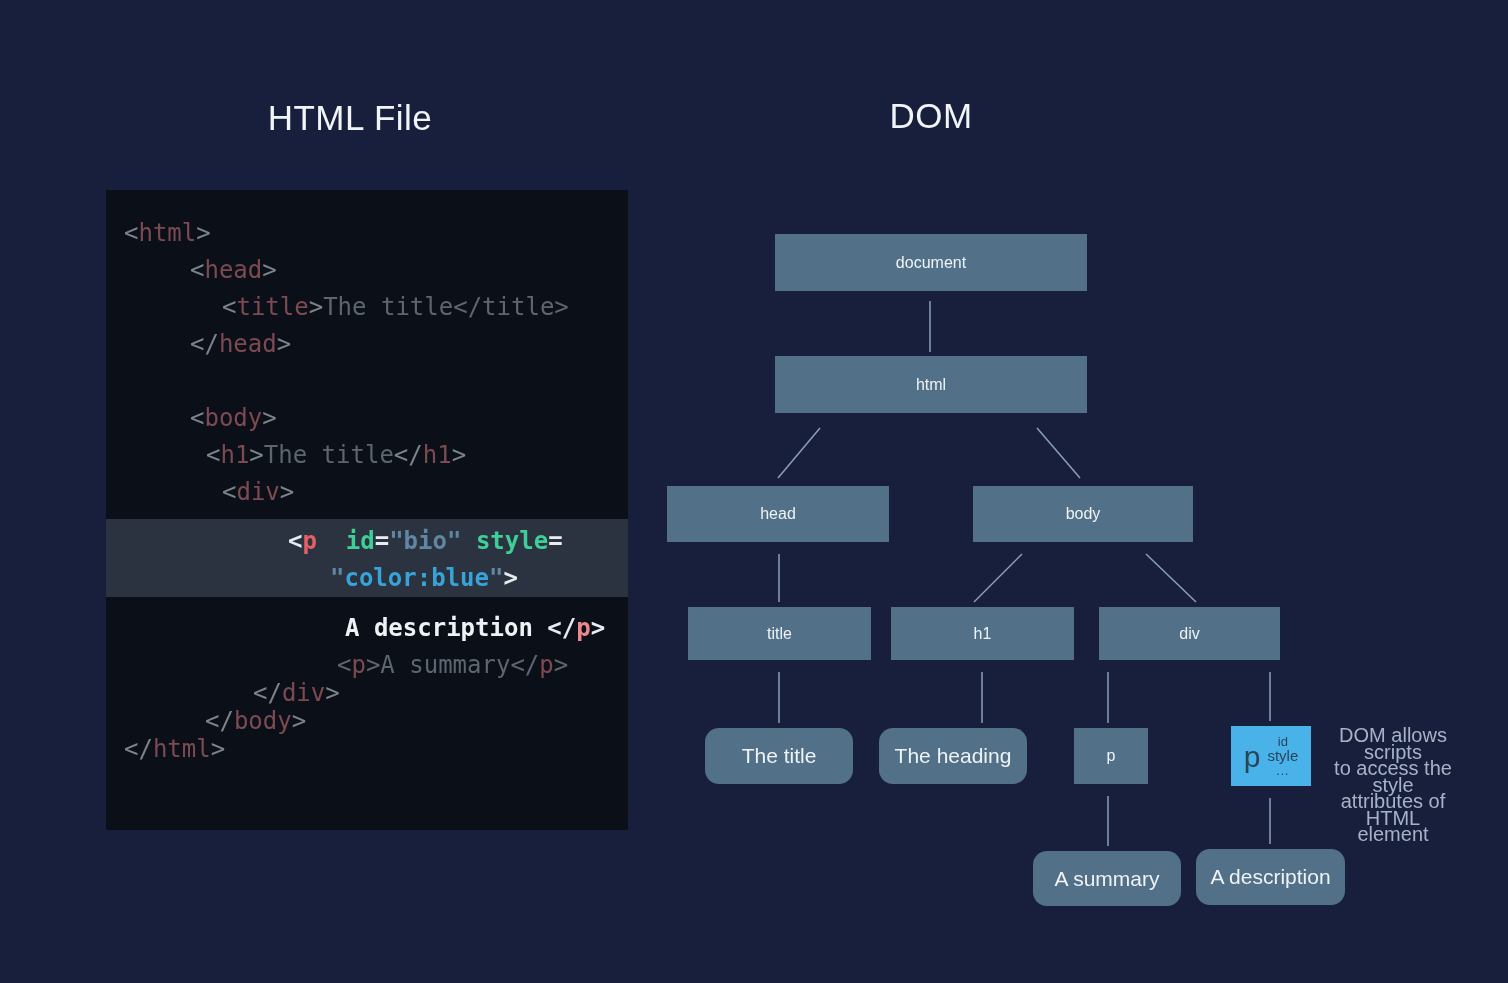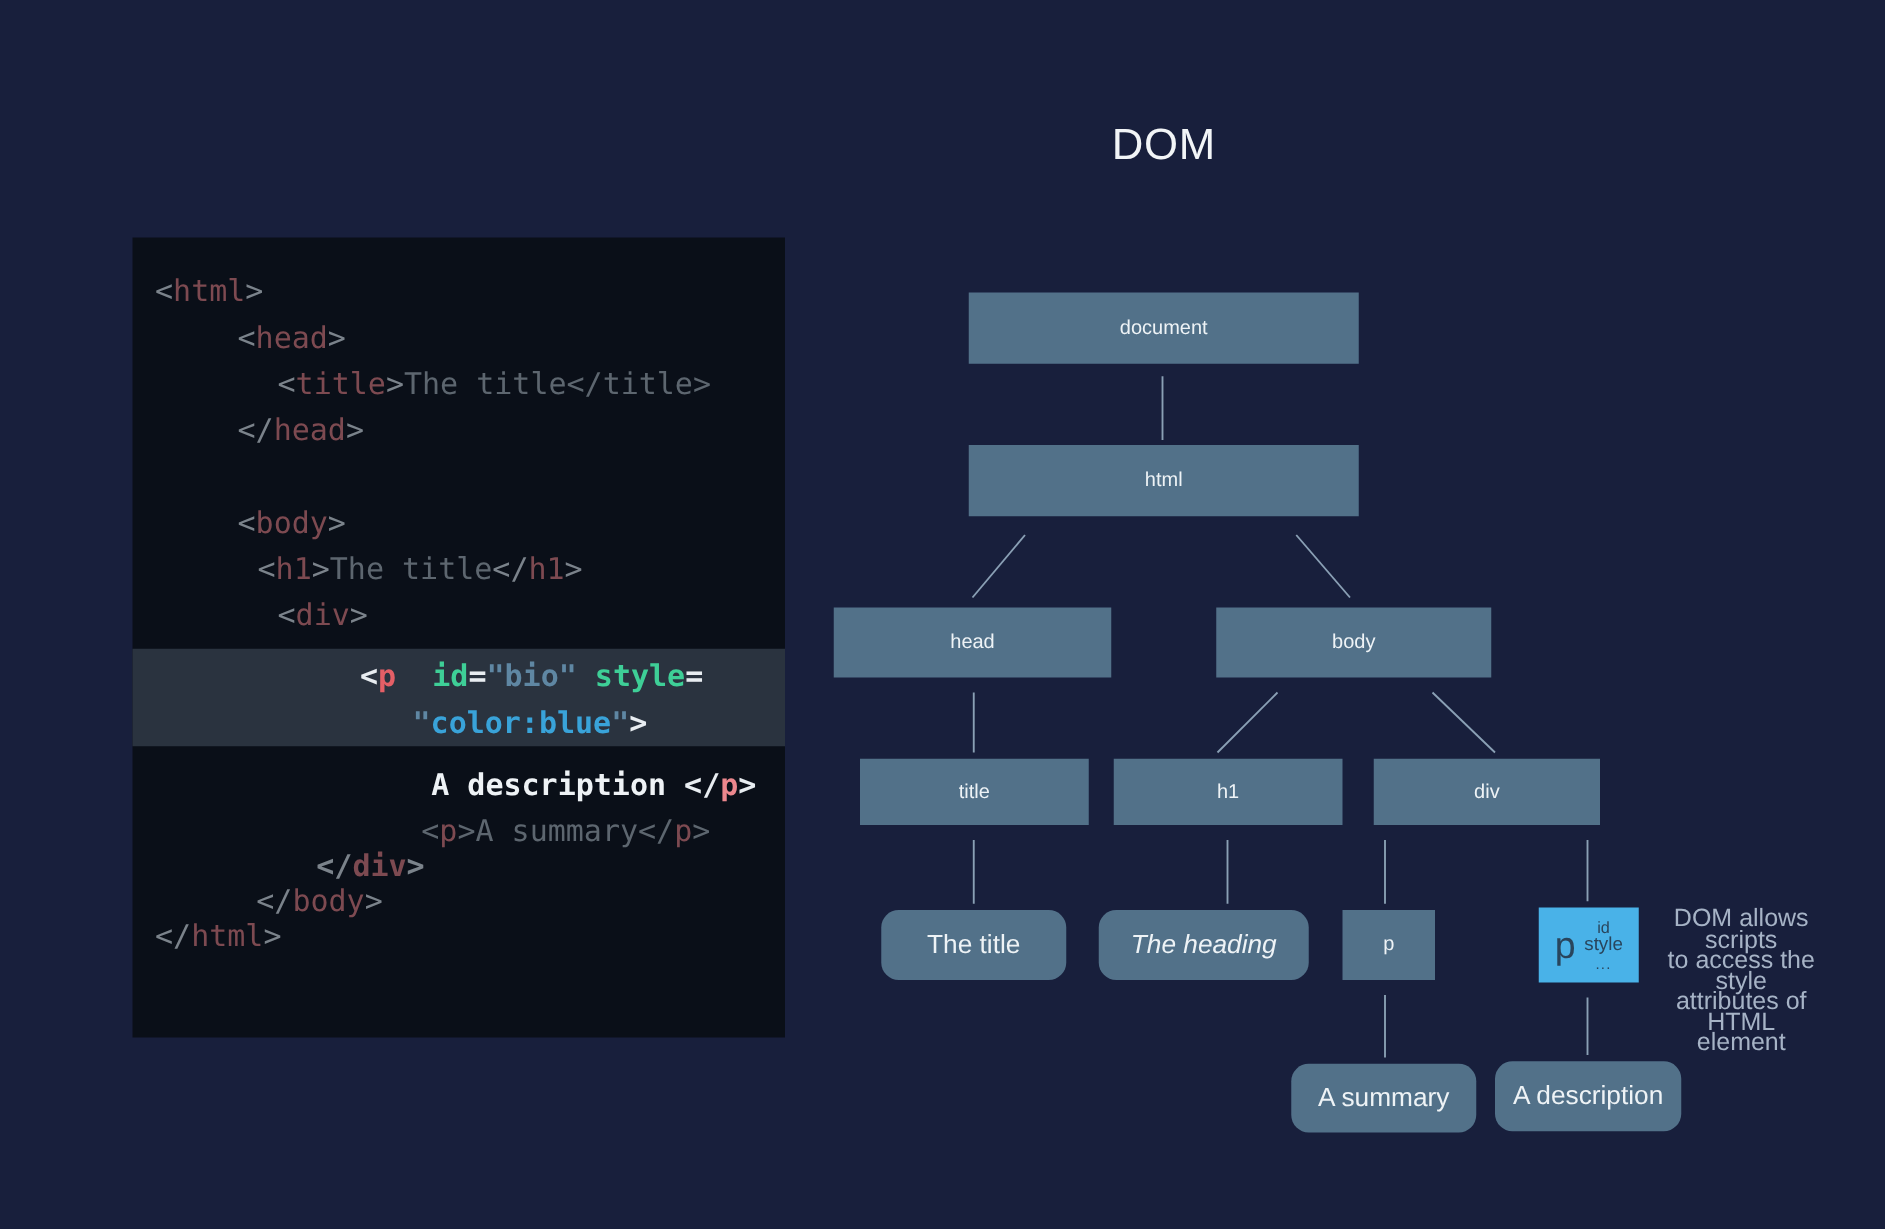--- a/index.html
+++ b/index.html
@@ -107,39 +107,40 @@
     color: var(--annotation, #a6b3c6);
     font-size: 20px;
     line-height: 16.5px;
   }
 </style>
 </head>
 <body>
 
 <div class="stage">
 
+  <div class="panel-title" style="left:350px; top:98px;">HTML File</div>
 
   <div class="panel-title" style="left:931px; top:96px;">DOM</div>
 
 
   <div class="code-block">
     <div class="code-highlight-band" style="top: 329px; height: 78px;"></div>
     <div>
         <div class="code-line" style="top: 28px; left: 18px;"><span class="tk-punct">&lt;</span><span class="tk-tag">html</span><span class="tk-punct">&gt;</span></div>
         <div class="code-line" style="top: 65px; left: 84px;"><span class="tk-punct">&lt;</span><span class="tk-tag">head</span><span class="tk-punct">&gt;</span></div>
         <div class="code-line" style="top: 102px; left: 116px;"><span class="tk-punct">&lt;</span><span class="tk-tag">title</span><span class="tk-punct">&gt;</span><span class="tk-text">The title</span><span class="tk-text">&lt;/title&gt;</span></div>
         <div class="code-line" style="top: 139px; left: 84px;"><span class="tk-punct">&lt;/</span><span class="tk-tag">head</span><span class="tk-punct">&gt;</span></div>
         <div class="code-line" style="top: 213px; left: 84px;"><span class="tk-punct">&lt;</span><span class="tk-tag">body</span><span class="tk-punct">&gt;</span></div>
         <div class="code-line" style="top: 250px; left: 100px;"><span class="tk-punct">&lt;</span><span class="tk-tag">h1</span><span class="tk-punct">&gt;</span><span class="tk-text">The title</span><span class="tk-punct">&lt;/</span><span class="tk-tag">h1</span><span class="tk-punct">&gt;</span></div>
         <div class="code-line" style="top: 287px; left: 116px;"><span class="tk-punct">&lt;</span><span class="tk-tag">div</span><span class="tk-punct">&gt;</span></div>
         <div class="code-line bold" style="top: 336px; left: 182px;"><span class="tk-white">&lt;</span><span class="tk-coral">p</span><span class="tk-white">  </span><span class="tk-green">id</span><span class="tk-white">=</span><span class="tk-steel">"bio"</span><span class="tk-white"> </span><span class="tk-green">style</span><span class="tk-white">=</span></div>
         <div class="code-line bold" style="top: 373px; left: 224px;"><span class="tk-steel">"</span><span class="tk-blue">color:blue</span><span class="tk-steel">"</span><span class="tk-white">&gt;</span></div>
         <div class="code-line bold" style="top: 423px; left: 239px;"><span class="tk-bright">A description </span><span class="tk-white">&lt;/</span><span class="tk-coral_light">p</span><span class="tk-white">&gt;</span></div>
         <div class="code-line" style="top: 460px; left: 231px;"><span class="tk-text">&lt;</span><span class="tk-tag">p</span><span class="tk-text">&gt;</span><span class="tk-text">A summary</span><span class="tk-text">&lt;/</span><span class="tk-tag">p</span><span class="tk-text">&gt;</span></div>
-        <div class="code-line" style="top: 488px; left: 147px; font-weight: bold;"><span class="tk-punct">&lt;/</span><span class="tk-tag">div</span><span class="tk-punct">&gt;</span></div>
+        <div class="code-line" style="top: 488px; left: 147px;"><span class="tk-punct">&lt;/</span><span class="tk-tag">div</span><span class="tk-punct">&gt;</span></div>
         <div class="code-line" style="top: 516px; left: 99px;"><span class="tk-punct">&lt;/</span><span class="tk-tag">body</span><span class="tk-punct">&gt;</span></div>
         <div class="code-line" style="top: 544px; left: 18px;"><span class="tk-punct">&lt;/</span><span class="tk-tag">html</span><span class="tk-punct">&gt;</span></div>
       </div>
   </div>
 
   <svg class="connectors">
       <line x1="930" y1="301" x2="930" y2="352"></line>
       <line x1="820" y1="428" x2="778" y2="478"></line>
       <line x1="1037" y1="428" x2="1080" y2="478"></line>
       <line x1="779" y1="554" x2="779" y2="602"></line>
@@ -155,21 +156,21 @@
 
   <div>
       <div class="node rect" style="left: 775px; top: 234px; width: 312px; height: 57px;">document</div>
       <div class="node rect" style="left: 775px; top: 356px; width: 312px; height: 57px;">html</div>
       <div class="node rect" style="left: 667px; top: 486px; width: 222px; height: 56px;">head</div>
       <div class="node rect" style="left: 973px; top: 486px; width: 220px; height: 56px;">body</div>
       <div class="node rect" style="left: 688px; top: 607px; width: 183px; height: 53px;">title</div>
       <div class="node rect" style="left: 891px; top: 607px; width: 183px; height: 53px;">h1</div>
       <div class="node rect" style="left: 1099px; top: 607px; width: 181px; height: 53px;">div</div>
       <div class="node rounded" style="left: 705px; top: 728px; width: 148px; height: 56px;">The title</div>
-      <div class="node rounded" style="left: 879px; top: 728px; width: 168px; height: 56px; font-style: italic;">The heading</div>
+      <div class="node rounded" style="left: 879px; top: 728px; width: 148px; height: 56px;">The heading</div>
       <div class="node rect" style="left: 1074px; top: 728px; width: 74px; height: 56px;">p</div>
       <div class="node attr" style="left: 1231px; top: 726px; width: 80px; height: 60px;">
         <span class="attr-tag">p</span>
         <span class="attr-col">
           <span class="attr-name">id</span>
           <span class="attr-name2">style</span>
           <span class="attr-dots">...</span>
         </span>
       </div>
       <div class="node rounded" style="left: 1033px; top: 851px; width: 148px; height: 55px;">A summary</div>

